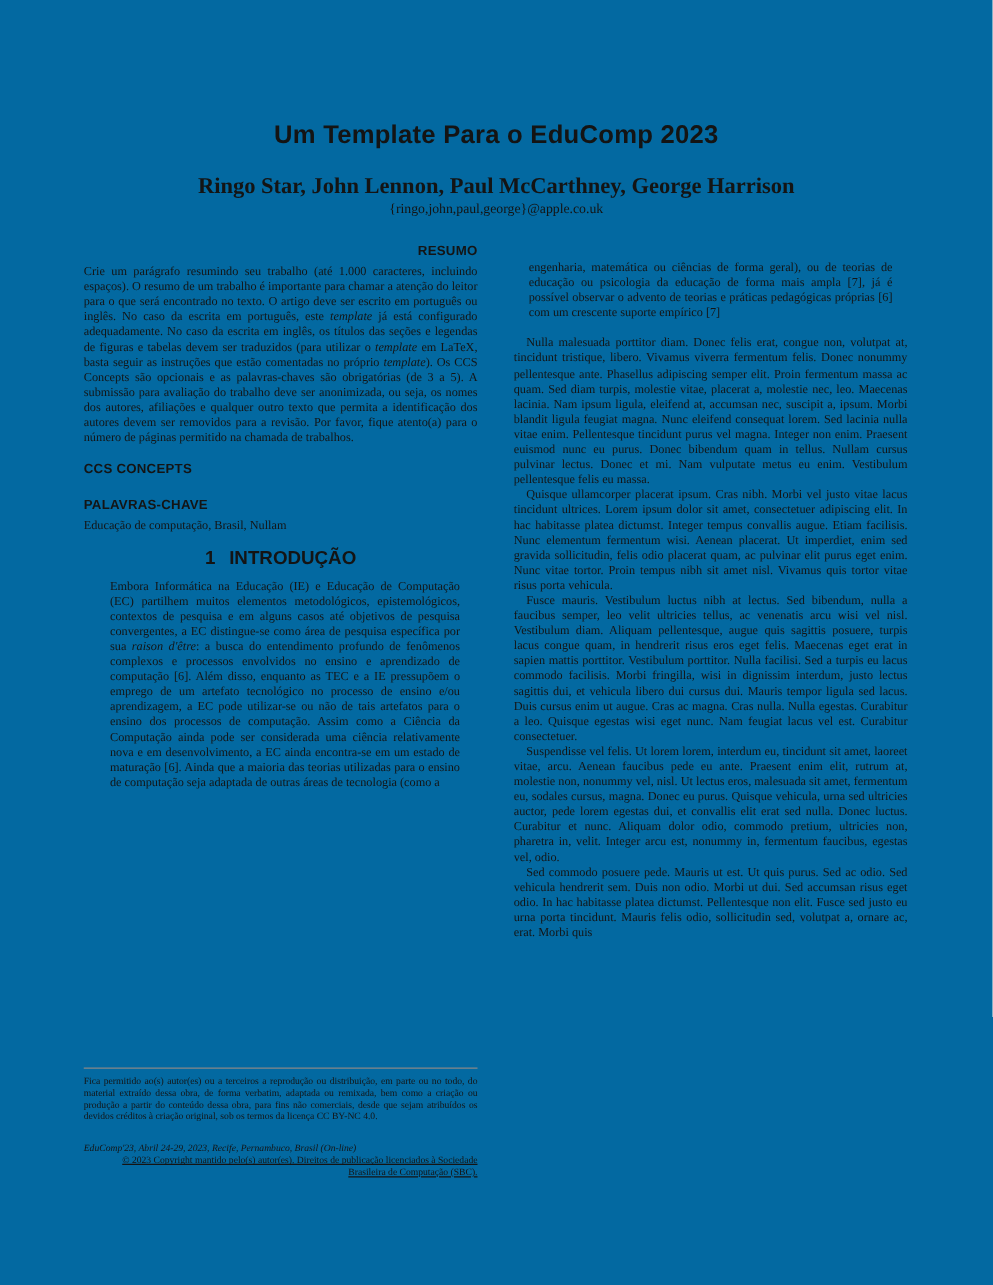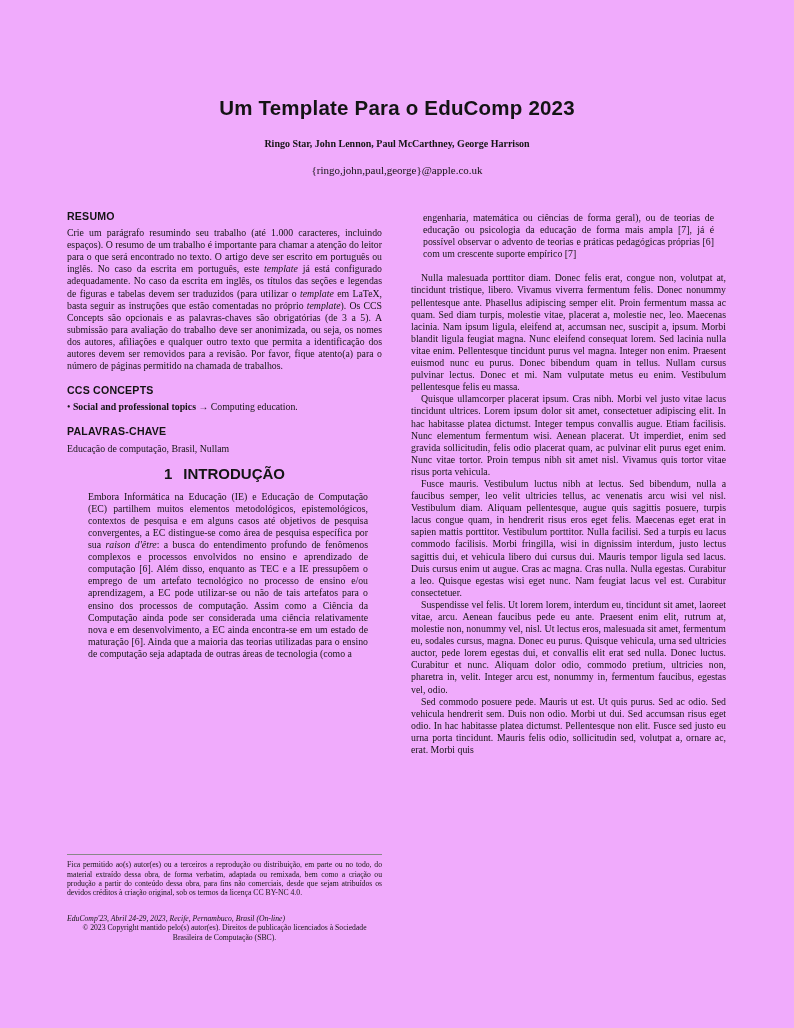--- a/index.html
+++ b/index.html
@@ -1,41 +1,41 @@
 <!DOCTYPE html>
 <html lang="pt"><head>
 <meta charset="utf-8">
 <style>
   * { margin: 0; padding: 0; box-sizing: border-box; }
   html, body { background: #e8e8e8; }
   .page {
     width: 794px;
     height: 1028px;
     margin: 0 auto;
-    background: #f0abfc;
+    background: #0369a1;
     color: #141414;
     font-family: "Liberation Serif", serif;
     padding: 96px 67px 86px 67px;
     display: flex;
     flex-direction: column;
     overflow: hidden;
   }
   
   .paper-header { text-align: center; flex: 0 0 auto; }
   .paper-title {
     font-family: "Liberation Sans", sans-serif;
     font-weight: 700;
     font-size: 20.5px;
     letter-spacing: 0.2px;
     margin-bottom: 18px;
   }
   .paper-authors {
-    font-size: 10px;
+    font-size: 18px;
     font-weight: 700;
-    margin-bottom: 14px;
+    margin-bottom: 1px;
   }
   .paper-emails { font-size: 11px; line-height: 14px; }
   .paper-affiliation { font-size: 10.6px; line-height: 14px; }
   
   .columns {
     display: flex;
     gap: 29px;
     margin-top: 21px;
     flex: 1 1 auto;
     min-height: 0;
@@ -51,21 +51,21 @@
     -webkit-hyphens: auto;
   }
   h2.run-head {
     font-family: "Liberation Sans", sans-serif;
     font-size: 10.6px;
     font-weight: 700;
     letter-spacing: 0.2px;
     text-align: left;
     margin: 12px 0 5px 0;
   }
-  h2.run-head.first { margin-top: 12px; }
+  h2.run-head.first { margin-top: 0; text-align: right; }
   h2.section-head {
     font-family: Liberation Sans, sans-serif;
     font-size: 15px;
     font-weight: 700;
     text-align: center;
     margin: 13px 0 6px 0;
   }
   h2.section-head .sec-num { display: inline-block; margin-right: 11px; }
   .col p { margin: 0; }
   p.indent { text-indent: 10px; }
@@ -85,41 +85,40 @@
     line-height: 9.4px;
     text-align: justify;
   }
   .footnote-rule {
     width: 100%;
     height: 1px;
     background: #888;
     margin-bottom: 5px;
   }
   .footnote .venue { font-style: italic; margin-top: 16px; text-align: left; }
-  .footnote .copyright { text-align: center; }
+  .footnote .copyright { text-align: right; text-decoration: underline; }
 </style>
 </head>
 <body>
 
 <div class="page">
 
   <header class="paper-header">
     <h1 class="paper-title">Um Template Para o EduComp 2023</h1>
     <div class="paper-authors">Ringo Star, John Lennon, Paul McCarthney, George Harrison</div>
     <div class="paper-emails">{ringo,john,paul,george}@apple.co.uk</div>
   </header>
 
   <div class="columns">
 
     <div class="col">
       <h2 class="run-head first">RESUMO</h2>
       <p><span>Crie um parágrafo resumindo seu trabalho (até 1.000 caracteres, incluindo espaços). O resumo de um trabalho é importante para chamar a atenção do leitor para o que será encontrado no texto. O artigo deve ser escrito em português ou inglês. No caso da escrita em português, este </span><em>template</em><span> já está configurado adequadamente. No caso da escrita em inglês, os títulos das seções e legendas de figuras e tabelas devem ser traduzidos (para utilizar o </span><em>template</em><span> em LaTeX, basta seguir as instruções que estão comentadas no próprio </span><em>template</em><span>). Os CCS Concepts são opcionais e as palavras-chaves são obrigatórias (de 3 a 5). A submissão para avaliação do trabalho deve ser anonimizada, ou seja, os nomes dos autores, afiliações e qualquer outro texto que permita a identificação dos autores devem ser removidos para a revisão. Por favor, fique atento(a) para o número de páginas permitido na chamada de trabalhos.</span></p>
 
       <h2 class="run-head">CCS CONCEPTS</h2>
-      <p><span>• </span><strong>Social and professional topics</strong><span> → Computing education.</span></p>
 
       <h2 class="run-head">PALAVRAS-CHAVE</h2>
       <p>Educação de computação, Brasil, Nullam</p>
 
       <h2 class="section-head"><span class="sec-num">1</span><span>INTRODUÇÃO</span></h2>
       <div class="quote"><span>Embora Informática na Educação (IE) e Educação de Computação (EC) partilhem muitos elementos metodológicos, epistemológicos, contextos de pesquisa e em alguns casos até objetivos de pesquisa convergentes, a EC distingue-se como área de pesquisa específica por sua </span><em>raison d'être</em><span>: a busca do entendimento profundo de fenômenos complexos e processos envolvidos no ensino e aprendizado de computação [6]. Além disso, enquanto as TEC e a IE pressupõem o emprego de um artefato tecnológico no processo de ensino e/ou aprendizagem, a EC pode utilizar-se ou não de tais artefatos para o ensino dos processos de computação. Assim como a Ciência da Computação ainda pode ser considerada uma ciência relativamente nova e em desenvolvimento, a EC ainda encontra-se em um estado de maturação [6]. Ainda que a maioria das teorias utilizadas para o ensino de computação seja adaptada de outras áreas de tecnologia (como a</span></div>
 
       <div class="footnote">
         <div class="footnote-rule"></div>
         <p class="license">Fica permitido ao(s) autor(es) ou a terceiros a reprodução ou distribuição, em parte ou no todo, do material extraído dessa obra, de forma verbatim, adaptada ou remixada, bem como a criação ou produção a partir do conteúdo dessa obra, para fins não comerciais, desde que sejam atribuídos os devidos créditos à criação original, sob os termos da licença CC BY-NC 4.0.</p>

